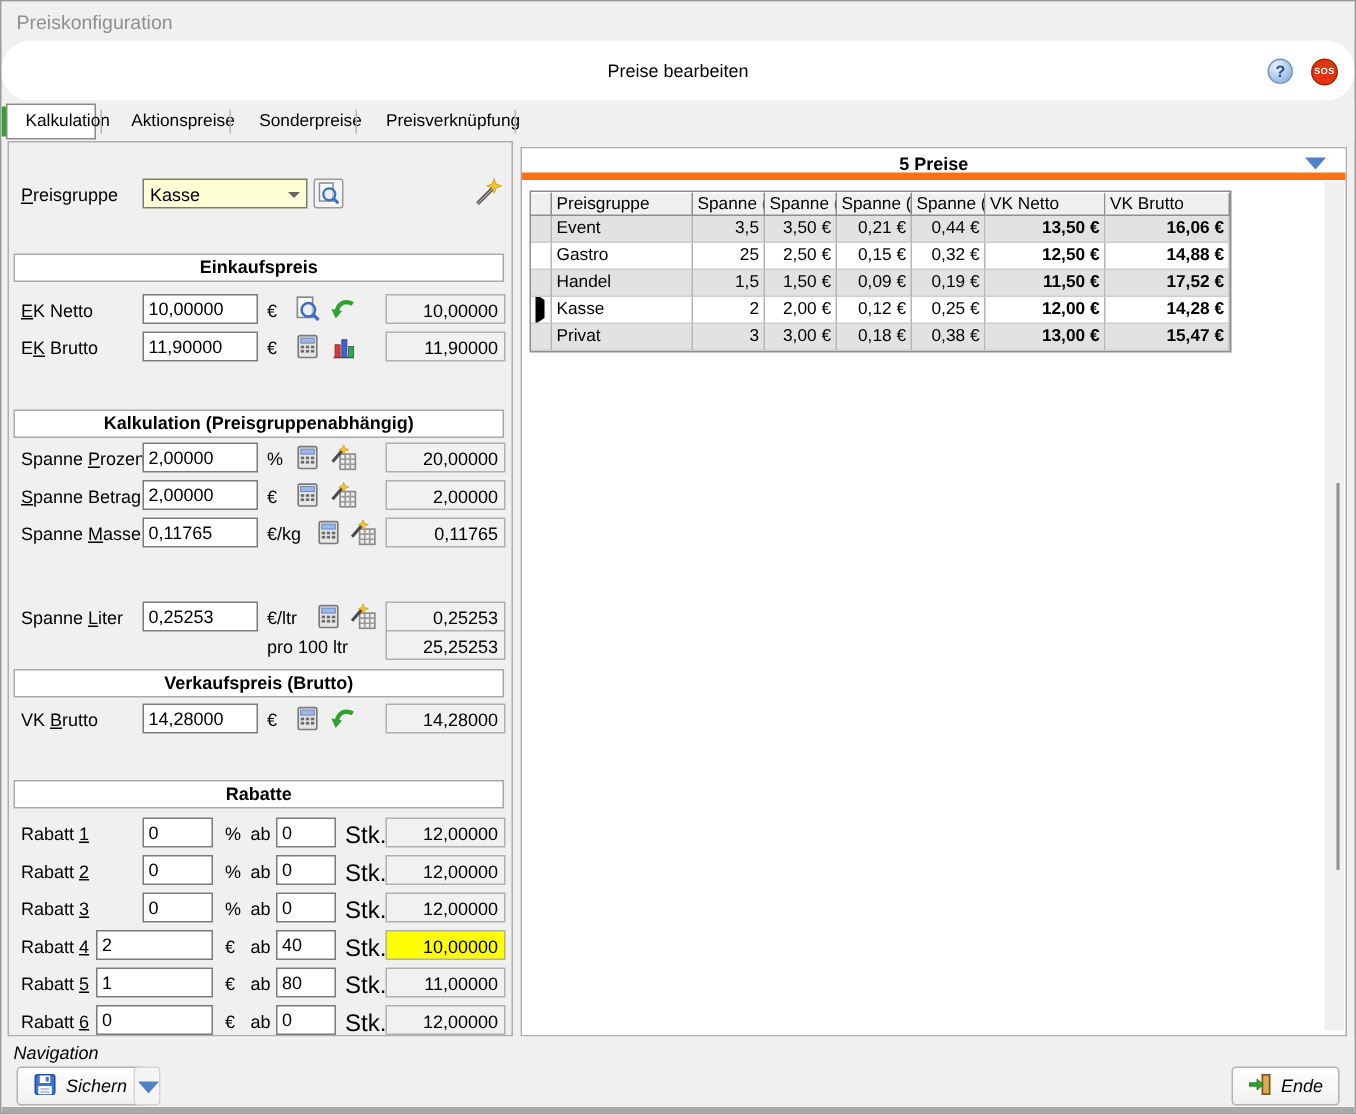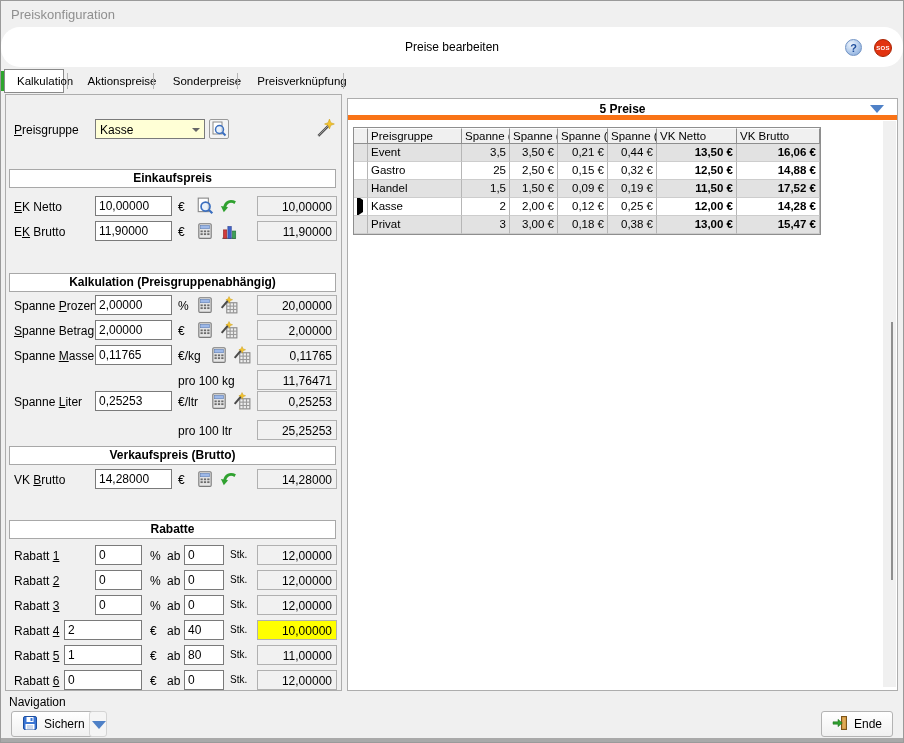--- a/index.html
+++ b/index.html
@@ -44,21 +44,21 @@
   .fresult.yellow { background:#ffff00; }
   
   .rinput-a { position:absolute; left:89px; top:0; width:47px; height:20px; border:1px solid #7a7a7a;
     background:#fff; font:12px "Liberation Sans", sans-serif; padding:0 3px; box-sizing:border-box; }
   .rinput-b { position:absolute; left:58px; top:0; width:78px; height:20px; border:1px solid #7a7a7a;
     background:#fff; font:12px "Liberation Sans", sans-serif; padding:0 3px; box-sizing:border-box; }
   .runit { position:absolute; left:144px; top:4px; font-size:12px; }
   .rab   { position:absolute; left:161px; top:4px; font-size:12px; }
   .rinput2 { position:absolute; left:178px; top:0; width:40px; height:20px; border:1px solid #7a7a7a;
     background:#fff; font:12px "Liberation Sans", sans-serif; padding:0 3px; box-sizing:border-box; }
-  .rstk { position:absolute; left:224px; top:4px; font-size:10px; }
+  .rstk { position:absolute; left:224px; top:4px; font-size:16px; }
   
   .combo { position:absolute; left:89px; top:0; width:110px; height:20px; background:#ffffd6;
     border:1px solid #7a7a7a; box-sizing:border-box; }
   .combo .v { position:absolute; left:4px; top:3px; font-size:12px; }
   .combo .chev { position:absolute; right:4px; top:8px; width:0; height:0;
     border-left:4px solid transparent; border-right:4px solid transparent; border-top:4px solid #666; }
   .mag-btn { position:absolute; left:203px; top:0; width:20px; height:20px; border:1px solid #9a9a9a;
     background:#f4f4f4; border-radius:2px; box-sizing:border-box; padding:1px 0 0 1px; }
   .wand-big { position:absolute; left:309px; top:-1px; width:20px; height:20px; }
   
@@ -78,21 +78,21 @@
   .c0 { width:14px; } .c1 { width:94px; } .c2 { width:48px; } .c3 { width:48px; }
   .c4 { width:50px; } .c5 { width:49px; } .c6 { width:80px; } .c7 { width:83px; }
   .num { text-align:right; } .b { font-weight:bold; }
   .prow.g .pc { background:#e2e2e2; }
   .prow .pc { border-bottom:1px solid #cdcdcd; }
   .marker { width:0; height:0; border-top:4px solid transparent; border-bottom:4px solid transparent;
     border-left:6px solid #000; margin-top:3px; }
   .vscroll { position:absolute; right:1px; top:22px; width:13px; height:566px; background:#f0f0f0; }
   .vthumb { position:absolute; left:8px; top:201px; width:2px; height:258px; background:#8f8f8f; }
   
-  .footer { position:absolute; left:0; top:690px; width:100%; height:53px; background:#f0f0f0; }
+  .footer { position:absolute; left:0; top:690px; width:100%; height:53px; background:#f0f0f0;font-style:italic; }
   .nav-label { position:absolute; left:8px; top:4px; font-size:12px; }
   .btn { position:absolute; height:26px; border:1px solid #b3b3b3; border-radius:3px;
     background:linear-gradient(#ffffff,#f0f0f0); font-size:12px; display:flex; align-items:center;
     gap:6px; padding:0 10px; box-sizing:border-box; cursor:default; }
   .save-btn { left:10px; top:20px; }
   .dd-btn { position:absolute; left:88px; top:20px; width:18px; height:26px; border:1px solid #d4d4d4;
     border-radius:3px; background:#f5f5f5; box-sizing:border-box; }
   .dd-btn .tri-down { left:2px; top:9px; }
   .end-btn { right:10px; top:20px; }
   .win-bottom { position:absolute; left:0; bottom:0; width:100%; height:4px; background:#a9a9a9; }
@@ -271,26 +271,22 @@
             <line x1="6" y1="9" x2="15" y2="9" stroke="#9a9a9a"></line>
             <line x1="6" y1="12" x2="15" y2="12" stroke="#9a9a9a"></line>
             <line x1="9" y1="6" x2="9" y2="15" stroke="#9a9a9a"></line>
             <line x1="12" y1="6" x2="12" y2="15" stroke="#9a9a9a"></line>
             <line x1="1.5" y1="10.5" x2="7.5" y2="3.5" stroke="#4a4a4a" stroke-width="1.8"></line>
             <polygon points="8,0.5 9,2.6 11.2,3.3 9,4.2 8.3,6.3 7.3,4.2 5.2,3.4 7.2,2.5" fill="#f4c430" stroke="#c89b10" stroke-width="0.4"></polygon>
           </svg></span>
       <div class="fresult">0,11765</div>
     </div>
 
-    <div class="frow" style="top:275px;">
-      <span class="funit">pro 100 kg</span>
-      <div class="fresult">11,76471</div>
-    </div>
-
-    <div class="frow" style="top:296px;">
+
+    <div class="frow" style="top:306px;">
       <span class="flabel"><span>Spanne </span><u>L</u><span>iter</span></span>
       <input class="finput" value="0,25253" style="">
       <span class="funit">€/ltr</span>
       <span class="ficon i1b"><svg width="18" height="18" viewBox="0 0 16 16">
             <rect x="2.5" y="1.5" width="11" height="13" rx="1" fill="#e6e6e6" stroke="#7a7a7a"></rect>
             <rect x="4" y="3" width="8" height="3" fill="#9db8e8" stroke="#5a7ab0" stroke-width="0.5"></rect>
             <g fill="#6a6a6a">
               <rect x="4" y="7.5" width="2" height="1.6"></rect>
               <rect x="7" y="7.5" width="2" height="1.6"></rect>
               <rect x="10" y="7.5" width="2" height="1.6"></rect>

